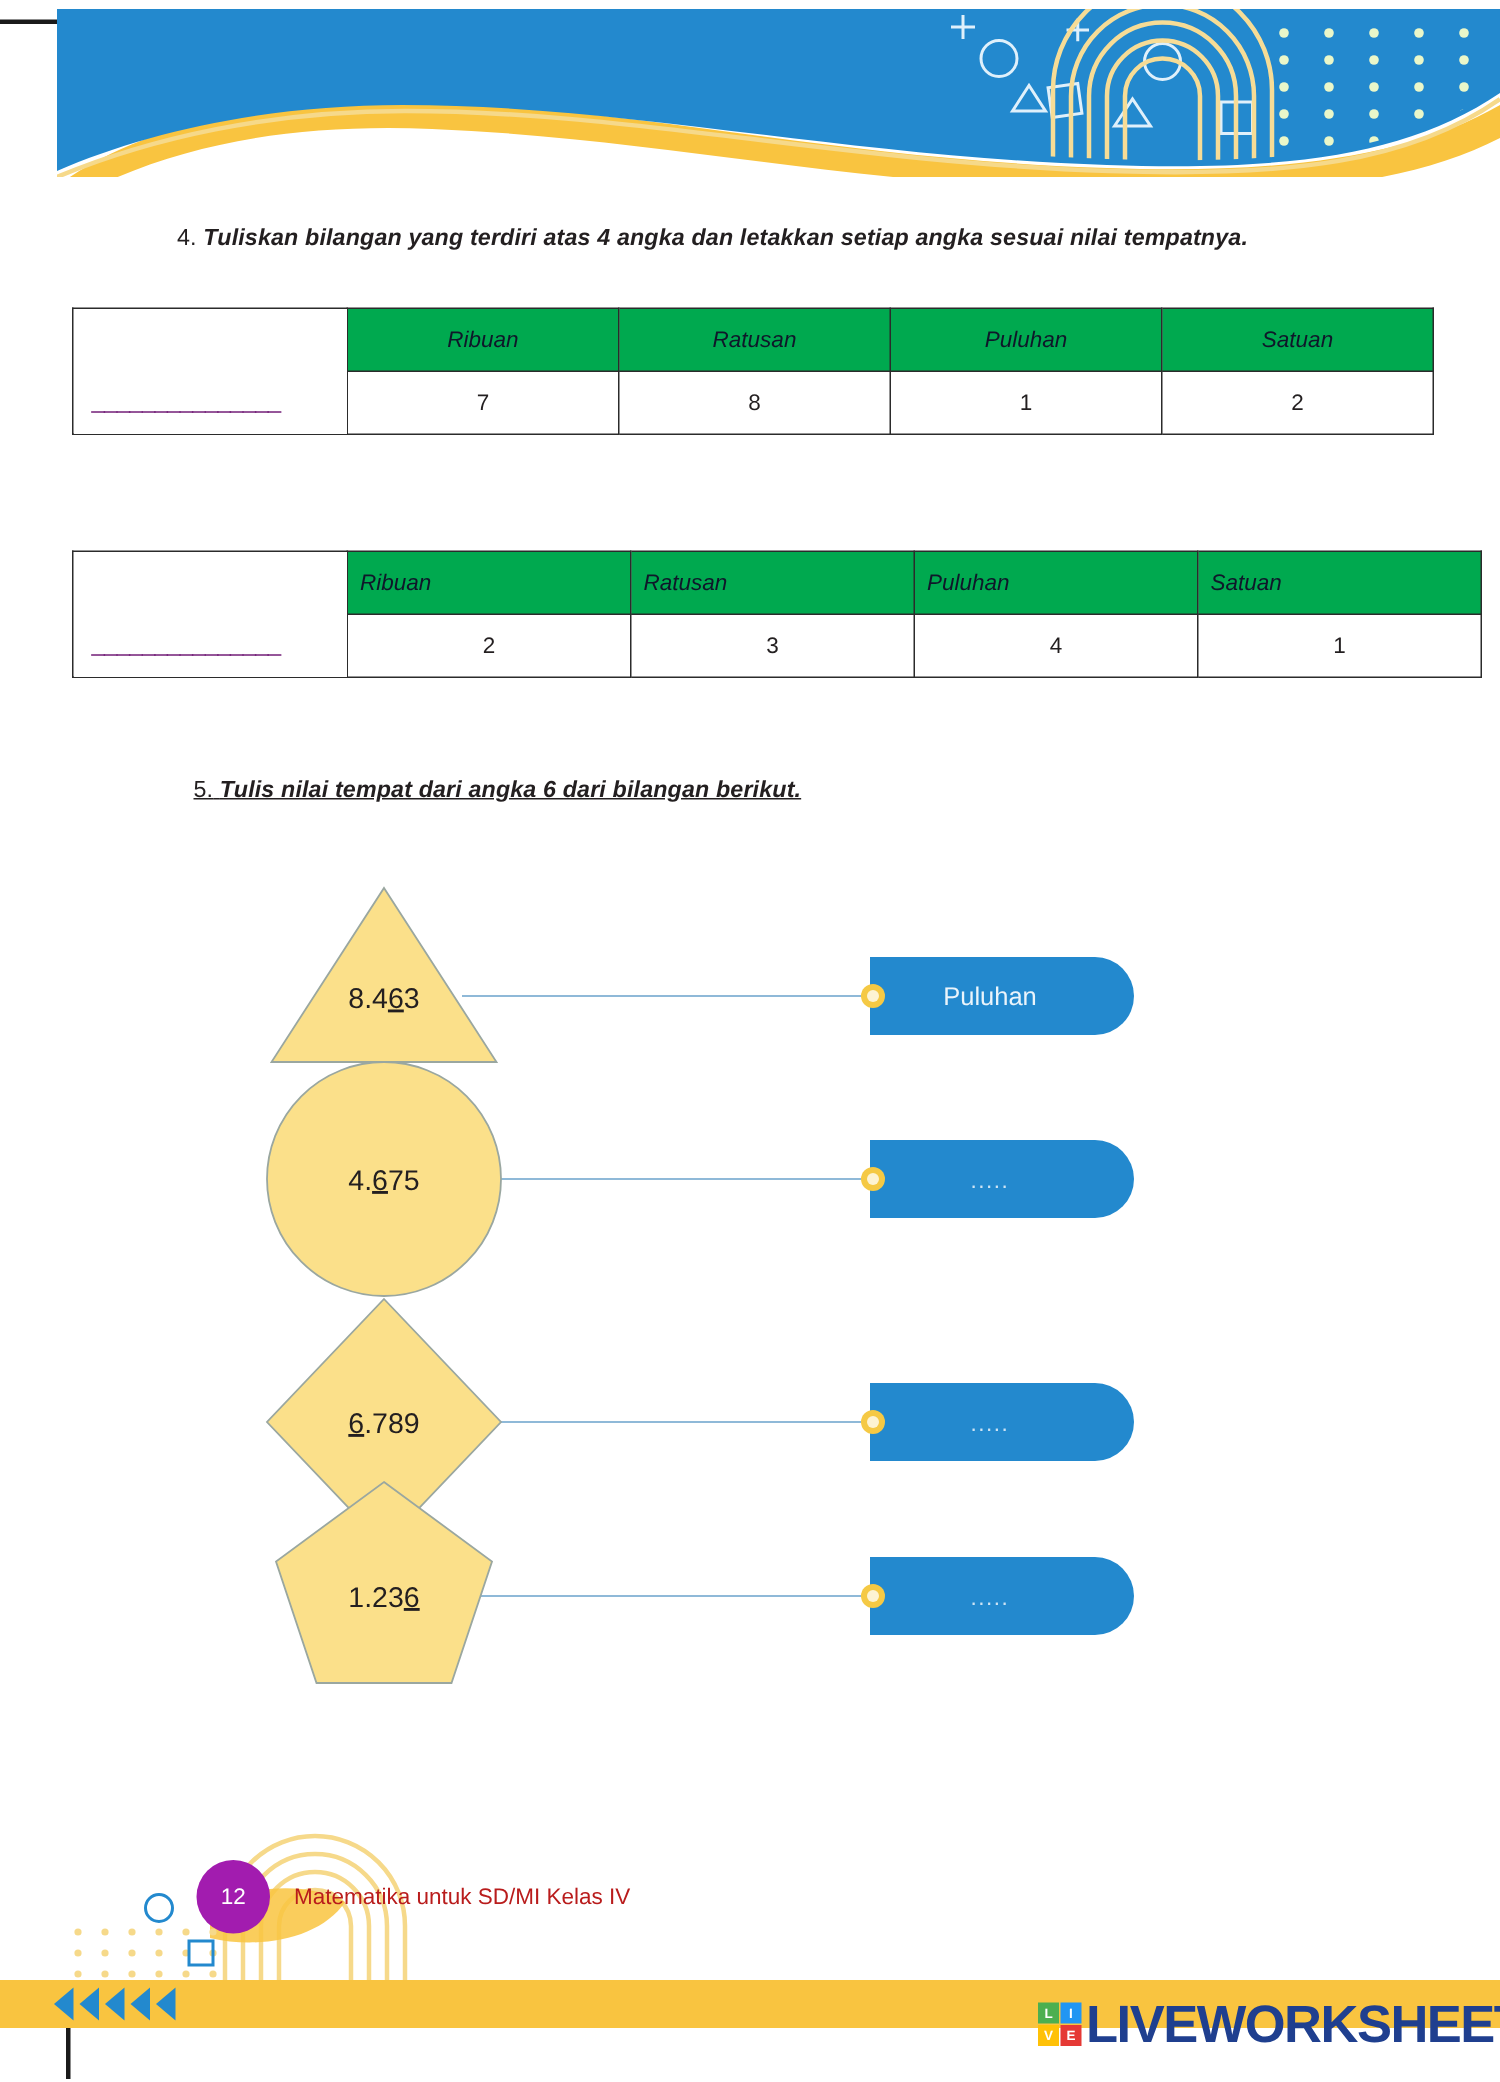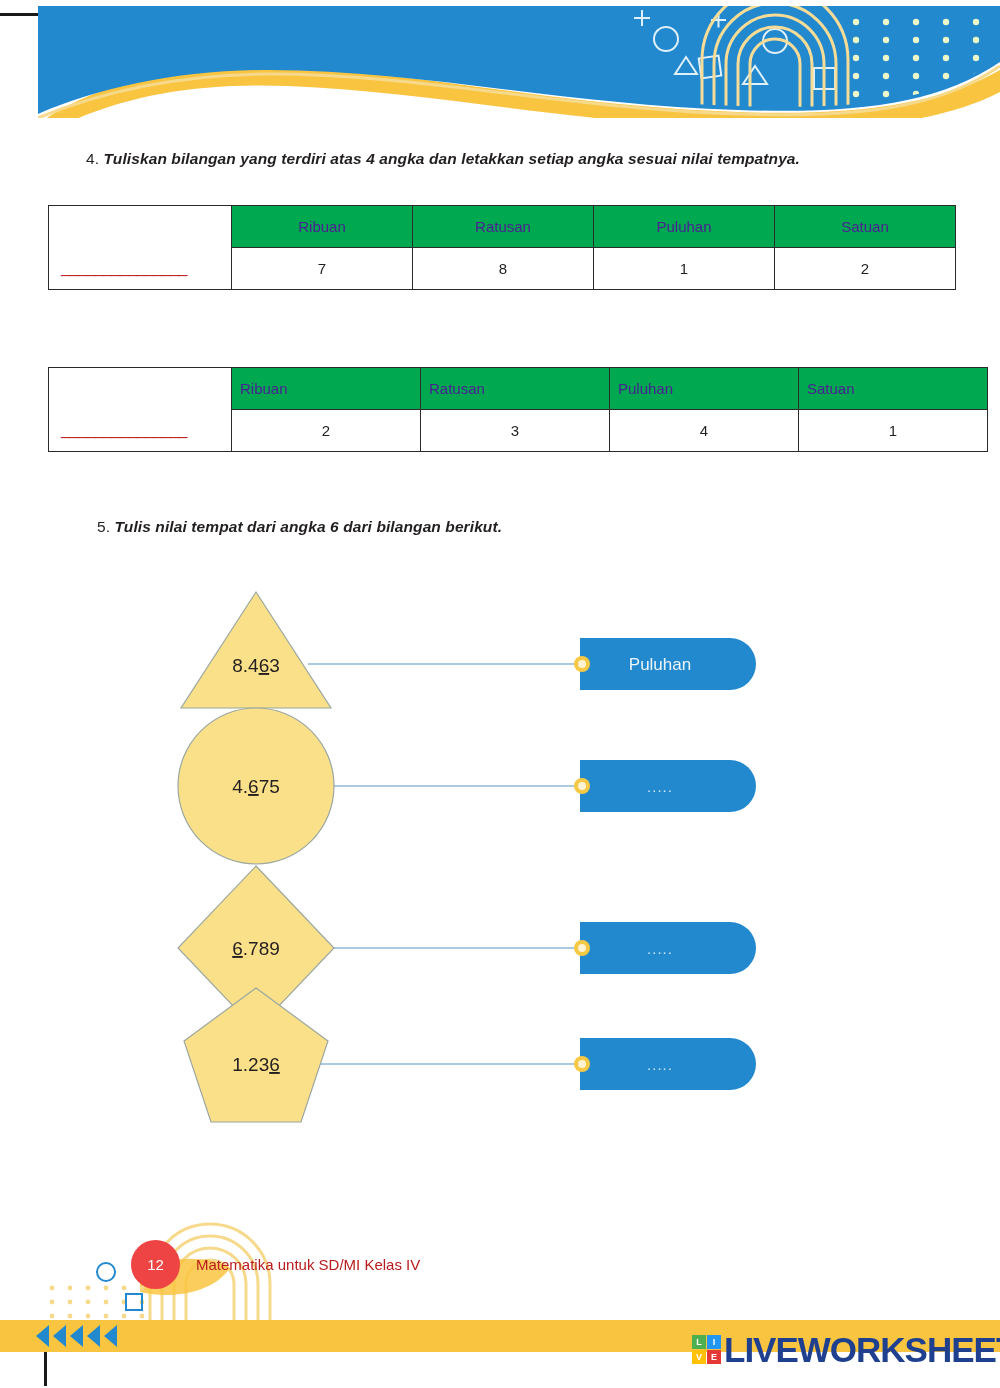--- a/index.html
+++ b/index.html
@@ -17,32 +17,32 @@
   .cm-tr-h{right:0;top:13px;width:46px;height:3px;}
   .cm-bl-h{left:8px;top:1341px;width:60px;height:3px;}
   .cm-bl-v{left:44px;top:1342px;width:3px;height:44px;}
   .cm-br-h{right:0;top:1330px;width:46px;height:3px;}
 
   
   .banner{position:absolute;left:38px;top:6px;width:962px;height:112px;overflow:hidden;}
   .banner svg{display:block;}
 
   
-  .qline{position:absolute;font-size:15.5px;letter-spacing:.1px;white-space:nowrap;}
+  .qline{position:absolute;font-size:15.5px;letter-spacing:.1px;white-space:nowrap;margin-left:32px;}
   .qnum{font-weight:400;font-style:normal;}
   .qtext{font-weight:bold;font-style:italic;}
   #q4{left:86px;top:150px;}
-  #q5{left:97px;top:518px;}
+  #q5{left:97px;top:518px;text-decoration:underline;}
 
   
   .pvtable{position:absolute;border-collapse:collapse;table-layout:fixed;}
   .pvtable td{border:1px solid #2b2b2b;font-size:15px;padding:0;}
   .pvtable .lead{width:182px;height:82px;position:relative;background:#ffffff;}
-  .pvtable .lead .blank{position:absolute;left:12px;bottom:12px;font-size:16px;letter-spacing:-0.5px;color:#b91c1c;}
-  .pvtable .hd{background:#00a94f;color:#4c1d95;height:41px;}
+  .pvtable .lead .blank{position:absolute;left:12px;bottom:12px;font-size:16px;letter-spacing:-0.5px;color:#701a75;}
+  .pvtable .hd{background:#00a94f;color:#0f172a;height:41px;font-style:italic;}
   .pvtable .val{height:41px;text-align:center;background:#fff;}
   #table1{left:48px;top:205px;width:905px;}
   #table2{left:48px;top:367px;width:905px;}
   #table1 .hd{text-align:center;}
   #table2 .hd{text-align:left;padding-left:8px;}
   .pvtable .colcell{width:180px;}
 
   
   .diagram{position:absolute;left:160px;top:566px;width:640px;height:560px;text-align:center;}
   .diagram svg{display:block;}
@@ -52,21 +52,21 @@
   .knob-outer{fill:#f5c944;}
   .knob-inner{fill:#fdf3d2;}
   .shape-label{font-family:"Liberation Sans", sans-serif;font-size:19px;fill:#231f20;}
   .pill-label{font-family:"Liberation Sans", sans-serif;font-size:17px;fill:#eaf4fb;}
   .pill-dots{font-family:"Liberation Sans", sans-serif;font-size:15px;fill:#cfe4f4;letter-spacing:1px;}
   .underline-digit{text-decoration:underline;}
 
   
   .footer-deco{position:absolute;left:44px;top:1222px;width:340px;height:112px;overflow:hidden;}
   .pagebubble{position:absolute;left:131px;top:1240px;width:49px;height:49px;border-radius:50%;
-    background:#ef4444;color:#ffffff;font-size:15px;display:flex;align-items:center;justify-content:center;}
+    background:#a21caf;color:#ffffff;font-size:15px;display:flex;align-items:center;justify-content:center;}
   .footer-title{position:absolute;left:196px;top:1256px;font-size:15px;color:#b91c1c;white-space:nowrap;}
 
   .yellowbar{position:absolute;left:0;top:1320px;width:1000px;height:32px;background:#f9c440;}
   .arrows{position:absolute;left:36px;top:1325px;height:22px;display:flex;gap:4px;align-items:center;}
   .arrow{width:0;height:0;border-top:11px solid transparent;border-bottom:11px solid transparent;border-right:13px solid #2389ce;}
 
   
   .lw{position:absolute;left:692px;top:1332px;display:flex;align-items:center;}
   .lw-tiles{display:grid;grid-template-columns:14px 14px;grid-template-rows:14px 14px;gap:1px;margin-right:3px;}
   .lw-tile{font-size:9px;font-weight:bold;color:#ffffff;display:flex;align-items:center;justify-content:center;line-height:1;}

